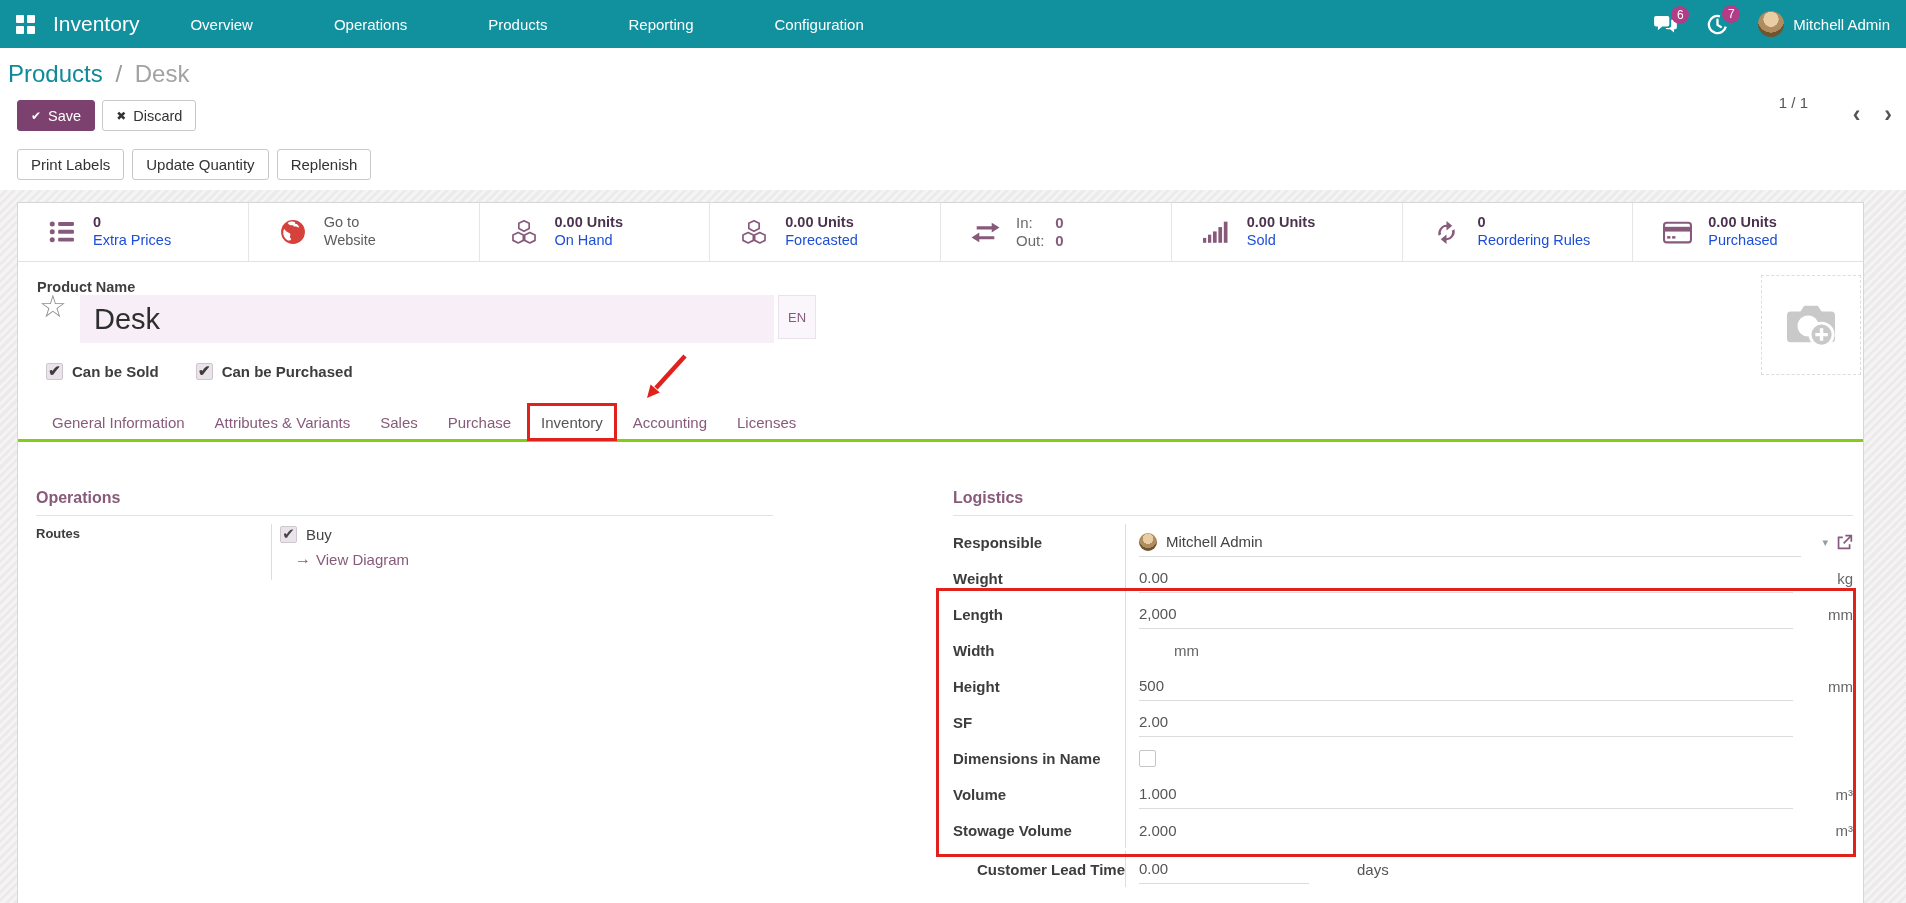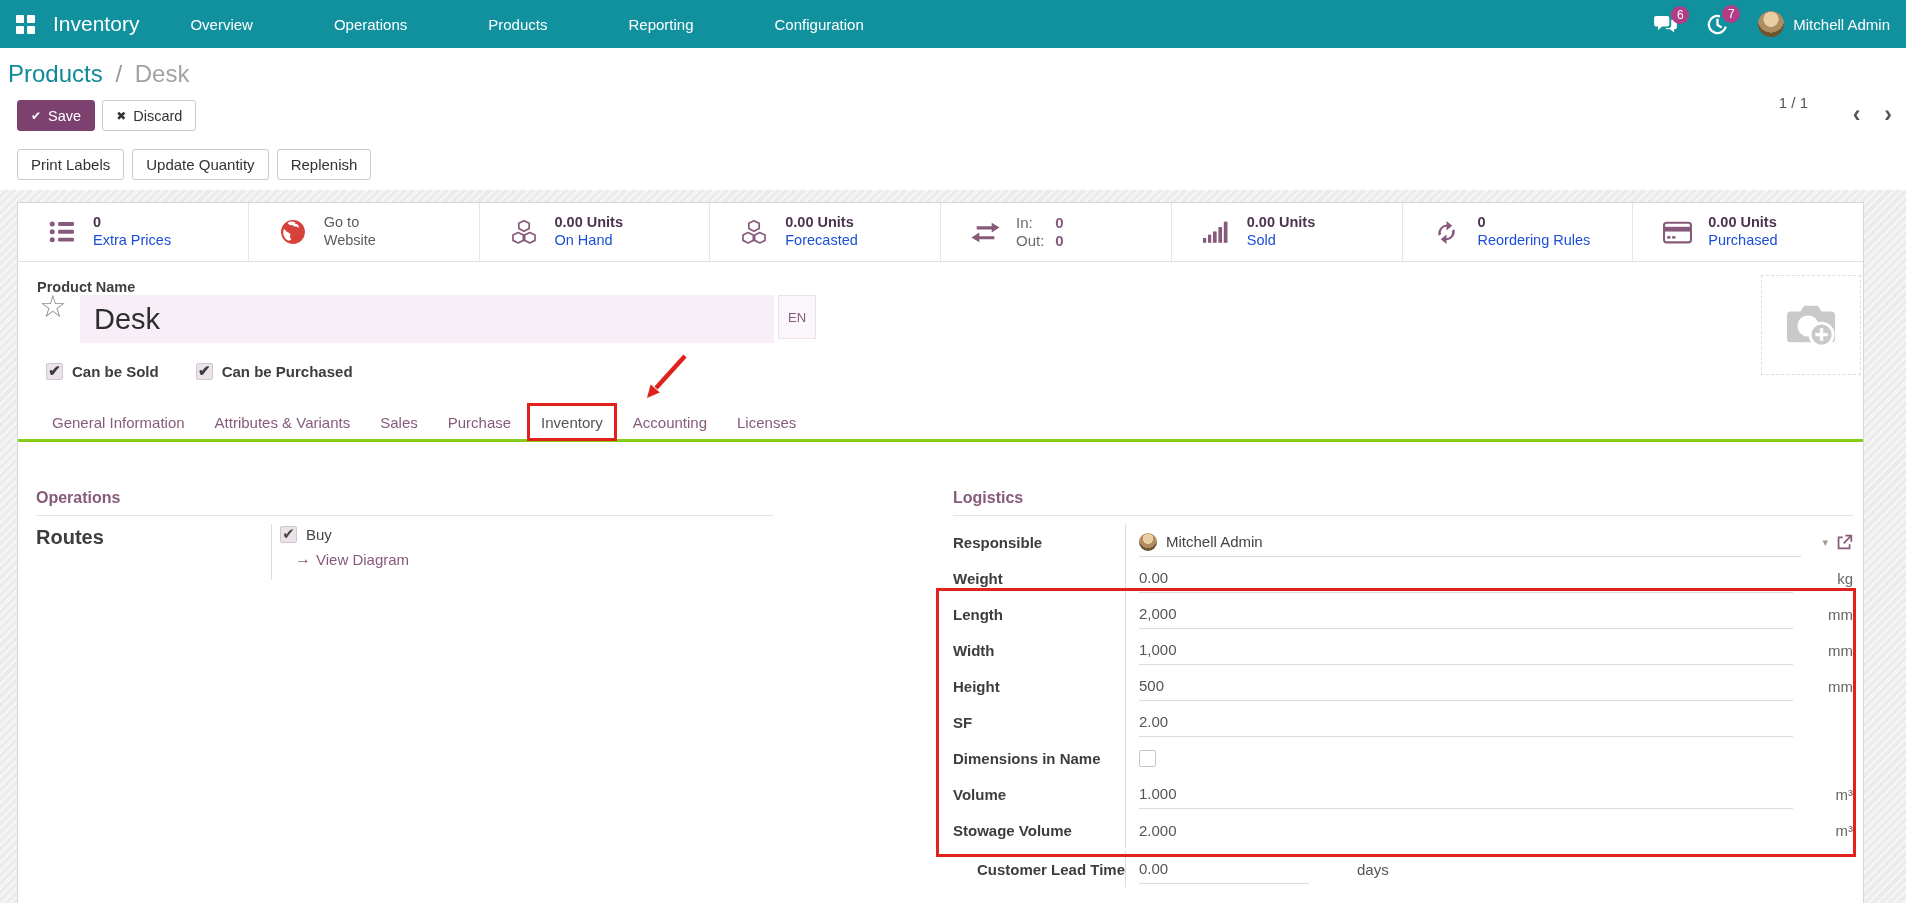--- a/index.html
+++ b/index.html
@@ -75,21 +75,21 @@
   .tab.active{color:#555;}
   .tab.annotated{border:3px solid #e0211c;height:32px;padding:0 11px;}
   .anno-arrow{position:absolute;left:603px;top:148px;pointer-events:none;z-index:6;}
 
   
   .col{position:absolute;top:286px;}
   .col-left{left:18px;width:737px;}
   .col-right{left:935px;width:900px;}
   .section-title{font-size:16px;font-weight:bold;color:#875A7B;padding-bottom:8px;border-bottom:1px solid #e3e3e3;}
   .routes-row{display:flex;margin-top:8px;}
-  .routes-label{width:235px;font-size:20px;font-weight:600;color:#3d3d3d;flex-shrink:0;padding-top:2px;}
+  .routes-label{width:235px;font-size:13px;font-weight:600;color:#3d3d3d;flex-shrink:0;padding-top:2px;}
   .routes-val{border-left:1px solid #ddd;padding:2px 0 12px 8px;flex:1;}
   .route-line{display:flex;align-items:center;gap:9px;}
   .route-line span{font-size:15px;color:#444;}
   .view-diagram{margin-left:15px;margin-top:7px;display:flex;align-items:center;gap:5px;color:#875A7B;font-size:15px;cursor:pointer;}
   .vd-arrow{font-weight:bold;font-size:16px;}
 
   .log-rows{margin-top:8px;position:relative;}
   .log-row{display:flex;align-items:center;height:36px;}
   .log-label{width:172px;font-size:15px;font-weight:600;color:#3d3d3d;flex-shrink:0;}
   .log-value{flex:1;border-left:1px solid #ddd;padding-left:13px;height:36px;display:flex;align-items:center;}
@@ -380,21 +380,20 @@
       <div class="log-row">
         <div class="log-label">Length</div>
         <div class="log-value">
           <div class="field">2,000</div>
           <div class="unit">mm</div>
         </div>
       </div>
       <div class="log-row">
         <div class="log-label">Width</div>
         <div class="log-value">
-          <div class="field">1,000</div>
           <div class="unit">mm</div>
         </div>
       </div>
       <div class="log-row">
         <div class="log-label">Height</div>
         <div class="log-value">
           <div class="field">500</div>
           <div class="unit">mm</div>
         </div>
       </div>

